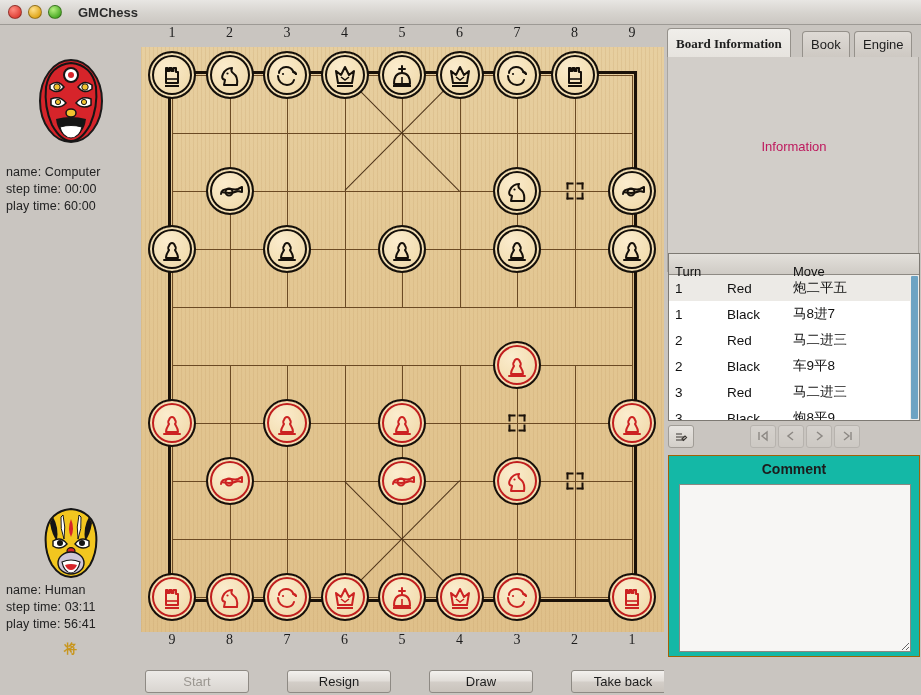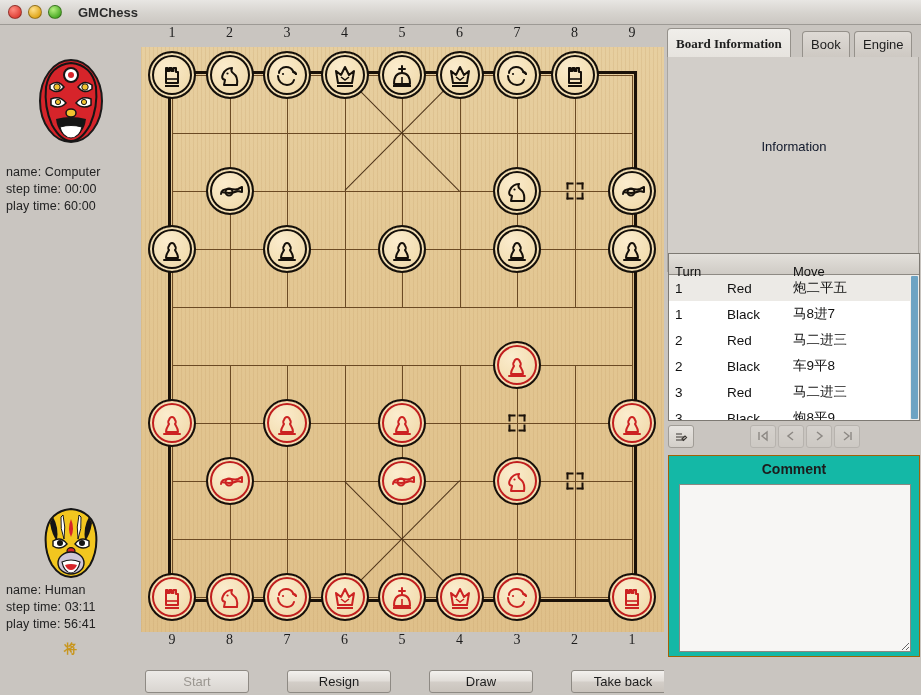--- a/index.html
+++ b/index.html
@@ -84,21 +84,21 @@
   .tabstrip { position: absolute; left: 3px; top: 3px; width: 252px; height: 30px; }
   .tab { position: absolute; top: 3px; height: 27px; padding: 0 8px; line-height: 26px;
          font-size: 13px; color: #1d1d1d; border: 1px solid #95918b;
          border-bottom: none; border-radius: 4px 4px 0 0;
          background: linear-gradient(to bottom, #dedad5, #cdc8c2); cursor: pointer; }
   .tab.active { top: 0; height: 30px; line-height: 29px; font-weight: bold;
                 background: linear-gradient(to bottom, #f0eeea, #e6e3de); }
   .infopane { position: absolute; left: 3px; top: 32px; width: 252px; height: 215px;
               background: #d2cec9; border: 1px solid #aaa6a0; border-top: none; }
   .infotext { position: absolute; left: 0; top: 82px; width: 252px; text-align: center;
-              font-size: 13px; color: #0f172a; }
+              font-size: 13px; color: #be185d; }
 
   .movepane { position: absolute; left: 4px; top: 228px; width: 252px; height: 168px;
               border: 1px solid #7d7973; background: #fff; overflow: hidden; }
   .mv-head { display: flex; height: 21px; background: linear-gradient(to bottom,#e3e0db,#cfcbc5);
              border-bottom: 1px solid #8e8a84; font-size: 13px; color: #111; }
   .mv-head div { padding: 10px 0 0 6px; }
   .mv-turn { width: 52px; }
   .mv-side { width: 66px; }
   .mv-row { display: flex; height: 26px; align-items: center; font-size: 13.5px; color: #111; }
   .mv-row.sel { background: #eceae6; }

